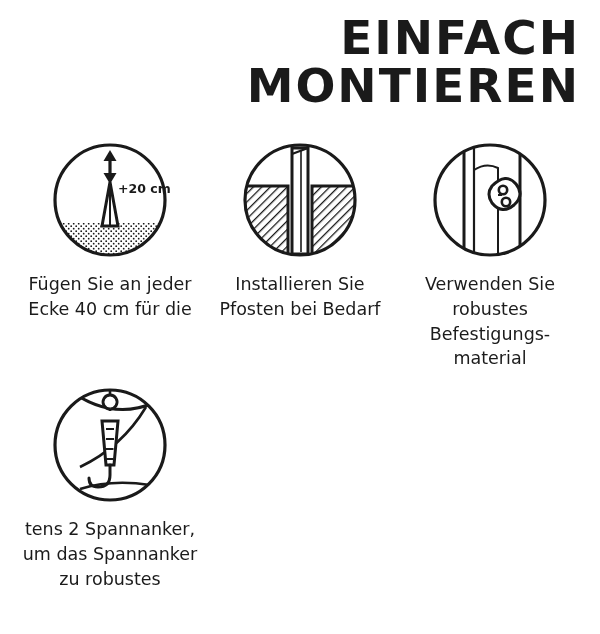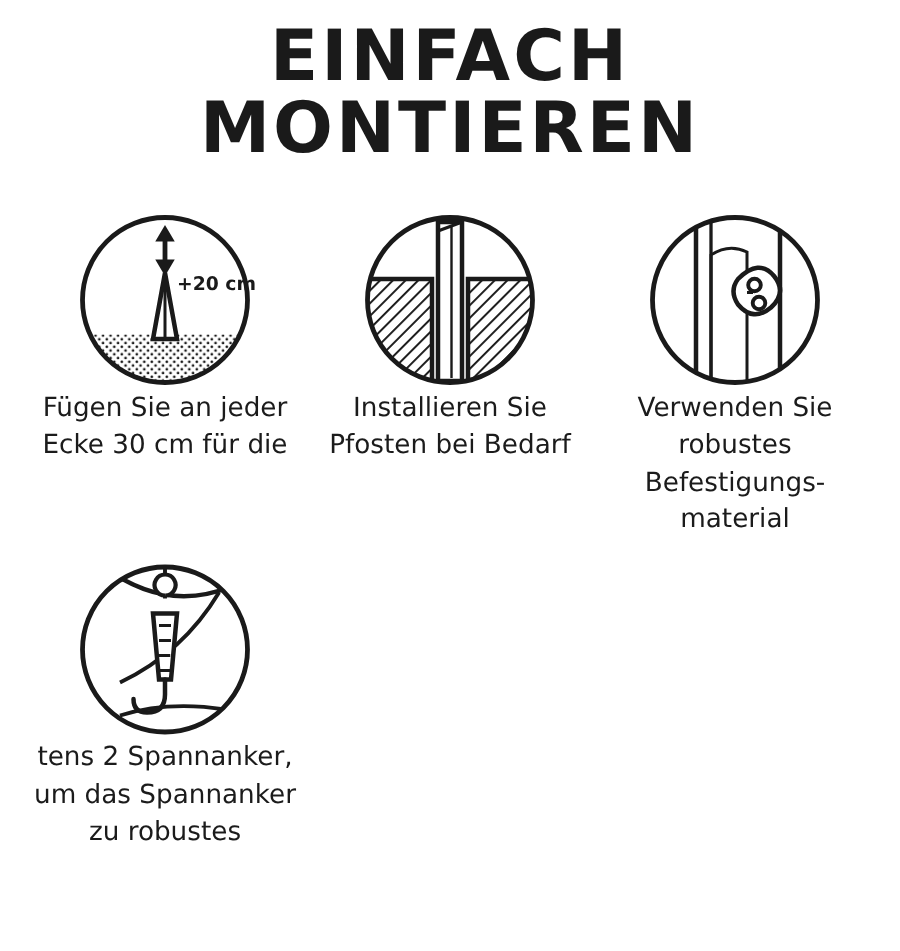--- a/index.html
+++ b/index.html
@@ -15,21 +15,21 @@
     overflow: hidden;
   }
   .page {
     width: 600px;
     height: 634px;
     position: relative;
     box-sizing: border-box;
     padding: 14px 20px 0 20px;
   }
   .headline {
-    text-align: center;
+    text-align: right;
     font-family: "DejaVu Sans", sans-serif;
     font-weight: bold;
     letter-spacing: 1px;
     line-height: 1.02;
     margin: 0;
   }
   .headline .line {
     display: block;
     font-size: 47px;
     font-weight: bold;
@@ -51,20 +51,21 @@
   }
   .circle-wrap {
     width: 120px;
     height: 120px;
     position: relative;
   }
   .circle-wrap svg {
     display: block;
   }
   .caption {
+    margin-top: 12px;
     text-align: center;
     font-size: 17.5px;
     line-height: 1.42;
     color: #1b1b1b;
     max-width: 235px;
     font-family: "DejaVu Sans", sans-serif;
   }
   .caption span {
     display: block;
   }
@@ -103,21 +104,21 @@
 
             <path d="M60 40 L60 14" stroke="#1a1a1a" stroke-width="3.2" stroke-linecap="round"></path>
             <path d="M60 10 L53.5 21 L66.5 21 Z" fill="#1a1a1a"></path>
             <path d="M60 44 L53.5 33 L66.5 33 Z" fill="#1a1a1a"></path>
           </g>
           <text x="68" y="53" font-family="DejaVu Sans, sans-serif" font-size="12.5" font-weight="bold" fill="#1a1a1a">+20 cm</text>
         </svg>
       </div>
       <div class="caption">
         <span>Fügen Sie an jeder</span>
-        <span>Ecke 30 cm für die</span>
+        <span>Ecke 40 cm für die</span>
       </div>
     </div>
 
     <div class="cell">
       <div class="circle-wrap">
         <svg width="120" height="120" viewBox="0 0 120 120">
           <defs>
             <clipPath id="clip3">
                 <circle cx="60" cy="60" r="55"></circle>
               </clipPath>

